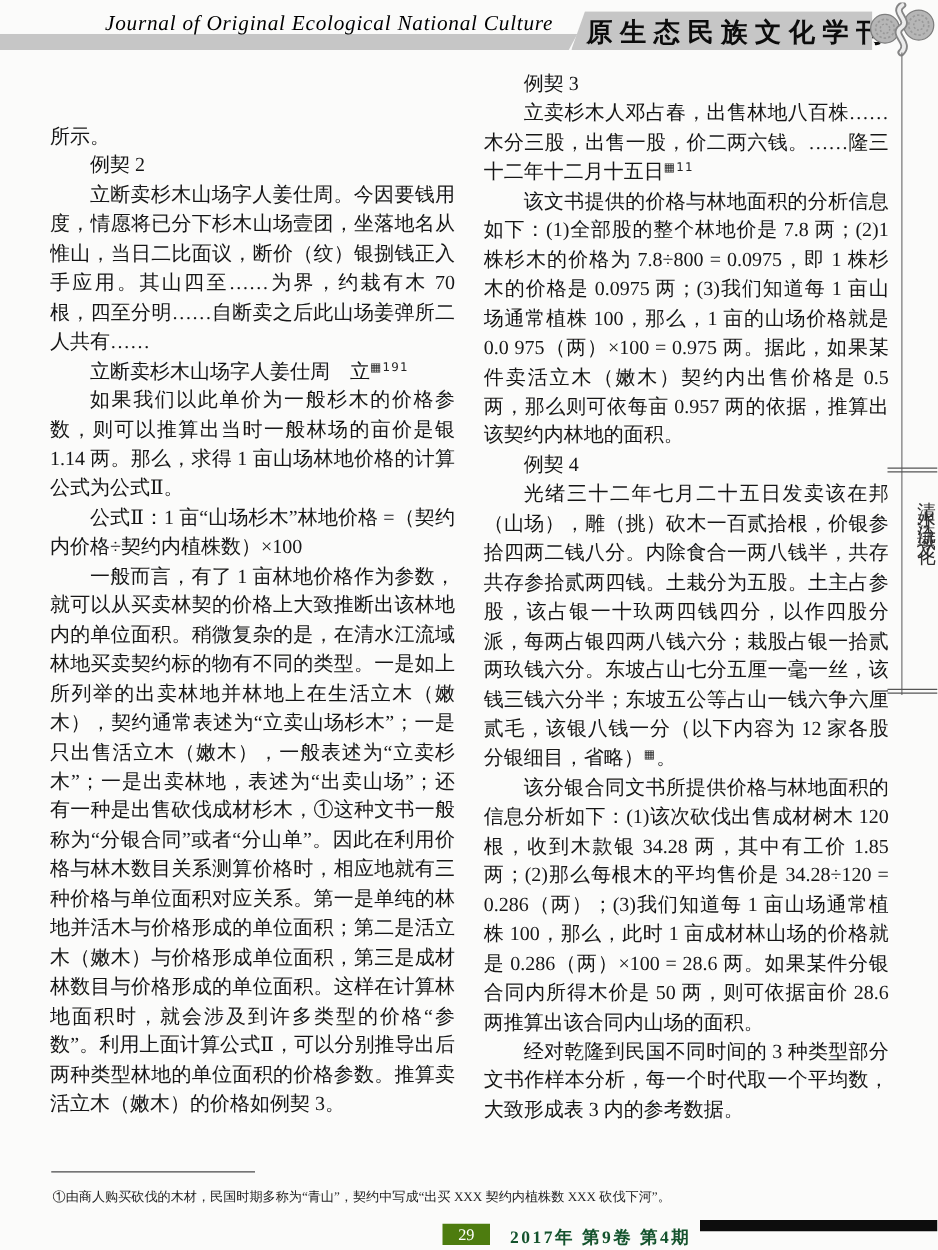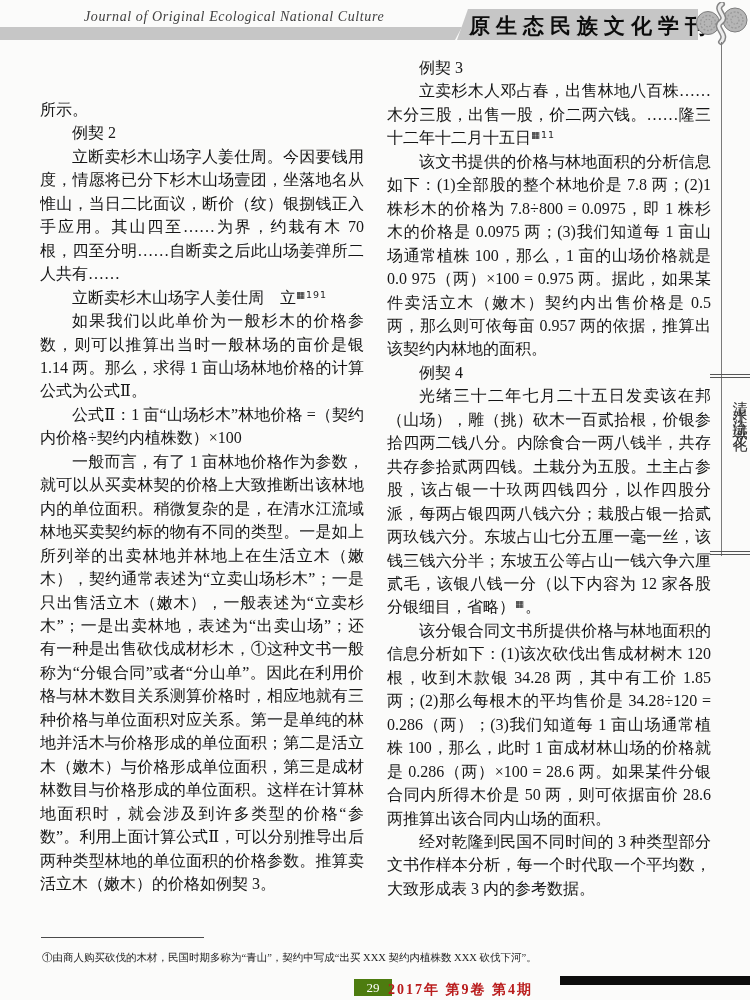--- a/index.html
+++ b/index.html
@@ -11,22 +11,22 @@
   
   .hdr-band{
     position:absolute;left:0;top:27px;width:462px;height:13px;background:#c6c6c6;
     clip-path:polygon(0 0,100% 0,calc(100% - 7px) 100%,0 100%);
   }
   .hdr-cnblock{
     position:absolute;left:457px;top:9px;width:241px;height:31px;background:#c6c6c6;
     clip-path:polygon(11px 0,100% 0,100% 100%,0 100%);
   }
   .hdr-en{
-    position:absolute;left:84px;top:9px;font-style:italic;font-size:14px;
-    letter-spacing:.6px;color:#404040;white-space:nowrap;
+    position:absolute;left:84px;top:9px;font-style:italic;font-size:17px;
+    letter-spacing:.6px;color:#000000;white-space:nowrap;
   }
   .hdr-cn{
     position:absolute;left:469px;top:12px;font-family:"Liberation Sans","DejaVu Sans",sans-serif;
     font-size:21px;font-weight:600;letter-spacing:6px;color:#0c0c0c;white-space:nowrap;
   }
   .hdr-logo{position:absolute;left:692px;top:2px;}
   .v-rule{position:absolute;left:721px;top:42px;width:1px;height:514px;background:#7a7a7a;}
   
   .side-rule{position:absolute;left:710px;width:40px;height:0;border-top:4px double #555;}
   .side-rule.top{top:374px;} .side-rule.bot{top:551px;}
@@ -53,22 +53,22 @@
   .fn-text{
     position:absolute;left:42px;top:951px;width:700px;font-size:10.5px;
     color:#222;white-space:nowrap;overflow:hidden;
   }
   
   .pg-box{
     position:absolute;left:354px;top:979px;width:38px;height:17px;background:#4d7c0f;
     color:#fff;font-size:13px;text-align:center;line-height:17px;
   }
   .issue{
-    position:absolute;left:388px;top:981px;font-size:14px;font-weight:600;
-    letter-spacing:2px;color:#b91c1c;white-space:nowrap;
+    position:absolute;left:408px;top:981px;font-size:14px;font-weight:600;
+    letter-spacing:2px;color:#14532d;white-space:nowrap;
   }
   .ft-bar{position:absolute;left:560px;top:976px;width:190px;height:9px;background:#0d0d0d;}
 </style>
 </head>
 <body>
 
 <div class="hdr-band"></div>
 <div class="hdr-cnblock"></div>
 <div class="hdr-en">Journal of Original Ecological National Culture</div>
 <div class="hdr-cn">原生态民族文化学刊</div>

